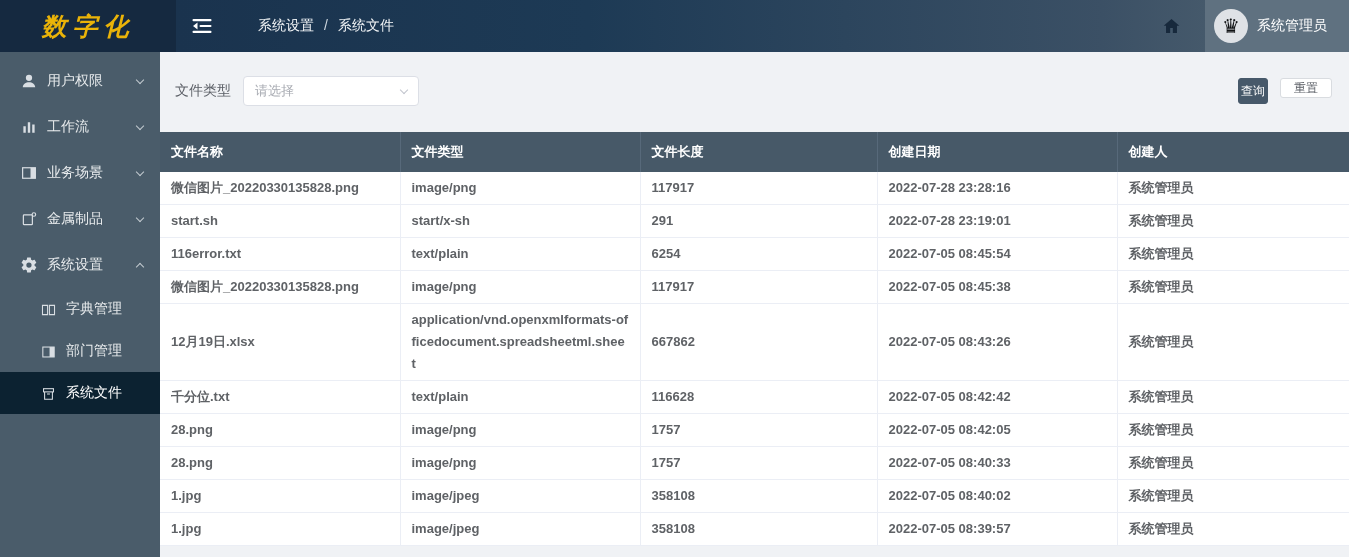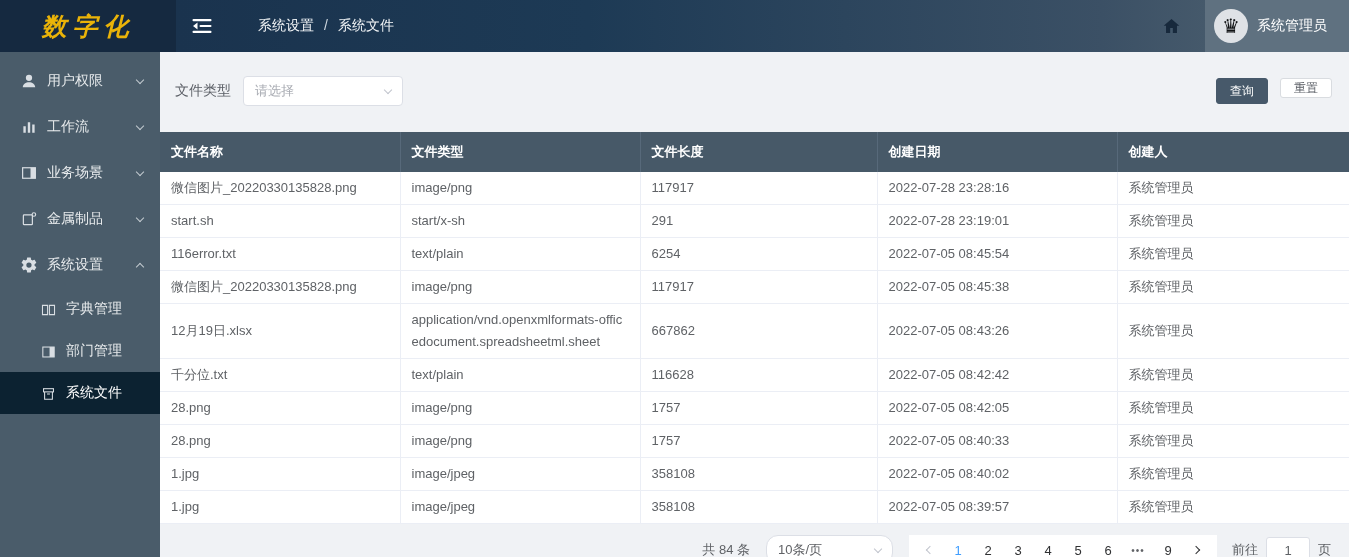--- a/index.html
+++ b/index.html
@@ -42,38 +42,38 @@
   .arr.down { transform:rotate(135deg); margin-top:-3px; }
   .arr.up { transform:rotate(-45deg); margin-top:3px; }
   .arr.left { transform:rotate(-135deg); }
   .arr.right { transform:rotate(45deg); }
 
   .main { flex:1; display:flex; flex-direction:column; min-width:0; }
 
   
   .filter-bar { display:flex; align-items:center; margin:24px 17px 0 15px; height:30px; }
   .filter-label { font-size:14px; color:#5b5f66; margin-right:12px; }
-  .select { width:160px; height:30px; background:#fff; border:1px solid #dcdfe6; border-radius:4px;
+  .select { width:176px; height:30px; background:#fff; border:1px solid #dcdfe6; border-radius:4px;
     display:flex; align-items:center; justify-content:space-between; padding:0 11px;
     font-size:13px; color:#a8abb2; cursor:pointer; }
   .select .arr { border-color:#c0c4cc; }
   .btns { margin-left:auto; display:flex; gap:12px; }
-  .btn-primary { height:26px; padding:0 13px; background:#47596a; color:#fff;
+  .btn-primary { height:26px; padding:0 2px; background:#47596a; color:#fff;
     border:1px solid #47596a; border-radius:3px; font-size:12px; font-family:Liberation Sans, sans-serif; cursor:pointer; }
   .btn-plain { height:20px; padding:0 13px; background:#fff; color:#5b5f66;
     border:1px solid #d9dce0; border-radius:3px; font-size:12px; font-family:inherit; cursor:pointer; }
 
   
   .table-wrap { margin-top:26px; }
   table { border-collapse:collapse; width:100%; table-layout:fixed; background:#fff; font-size:13px; }
   th { background:#475968; color:#fff; font-weight:bold; text-align:left; height:40px;
     padding:0 11px; border-right:1px solid #57697a; }
   th:last-child { border-right:none; }
   td { color:#5f6266; padding:5px 11px; border-bottom:1px solid #ebeef5;
-    border-right:1px solid #ebeef5; word-break:break-all; line-height:22px; }
+    border-right:1px solid #ebeef5; word-break:break-all; line-height:22px;font-weight:bold; }
   td:last-child { border-right:none; }
 
   
   .pagination { display:flex; align-items:center; justify-content:flex-end;
     margin:11px 18px 0 0; font-size:13px; color:#5f6266; height:30px; }
   .total { margin-right:16px; }
   .page-size { width:127px; margin-right:16px; color:#606266;border-radius:12px; }
   .pager { display:flex; align-items:center; background:#fff; height:30px; padding:0 8px;
     margin-right:15px; }
   .page-btn { min-width:30px; text-align:center; color:#303133; cursor:pointer; }

